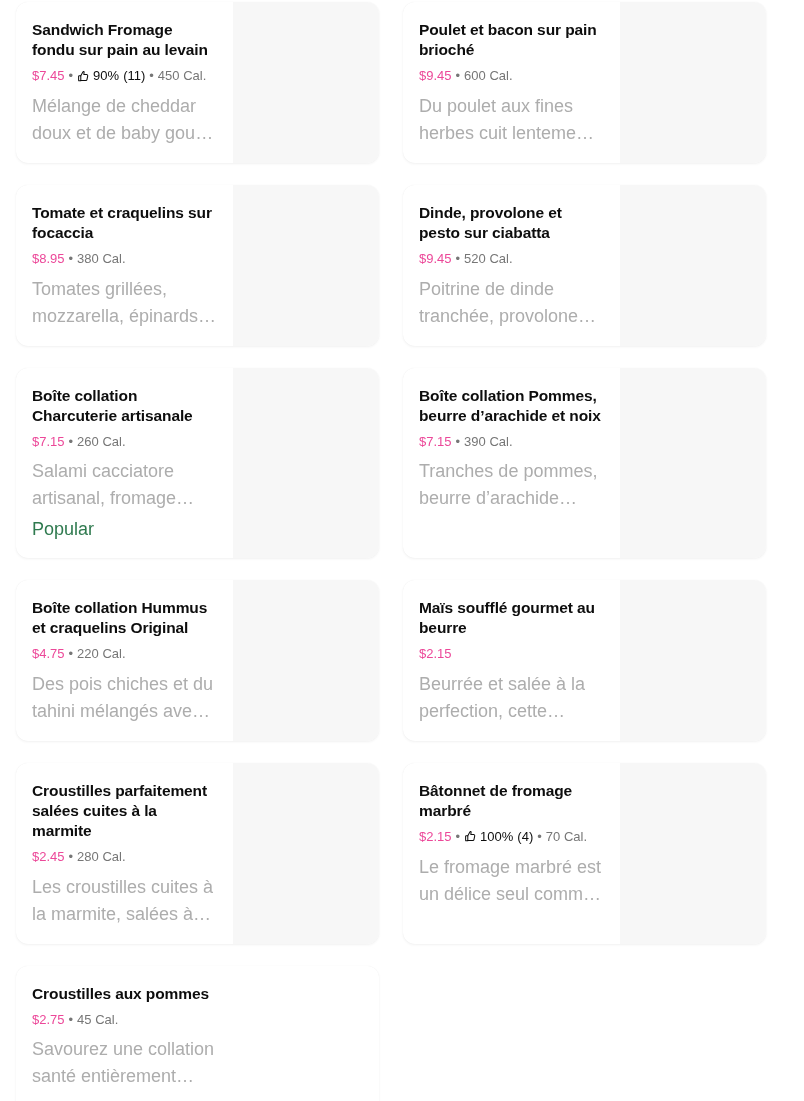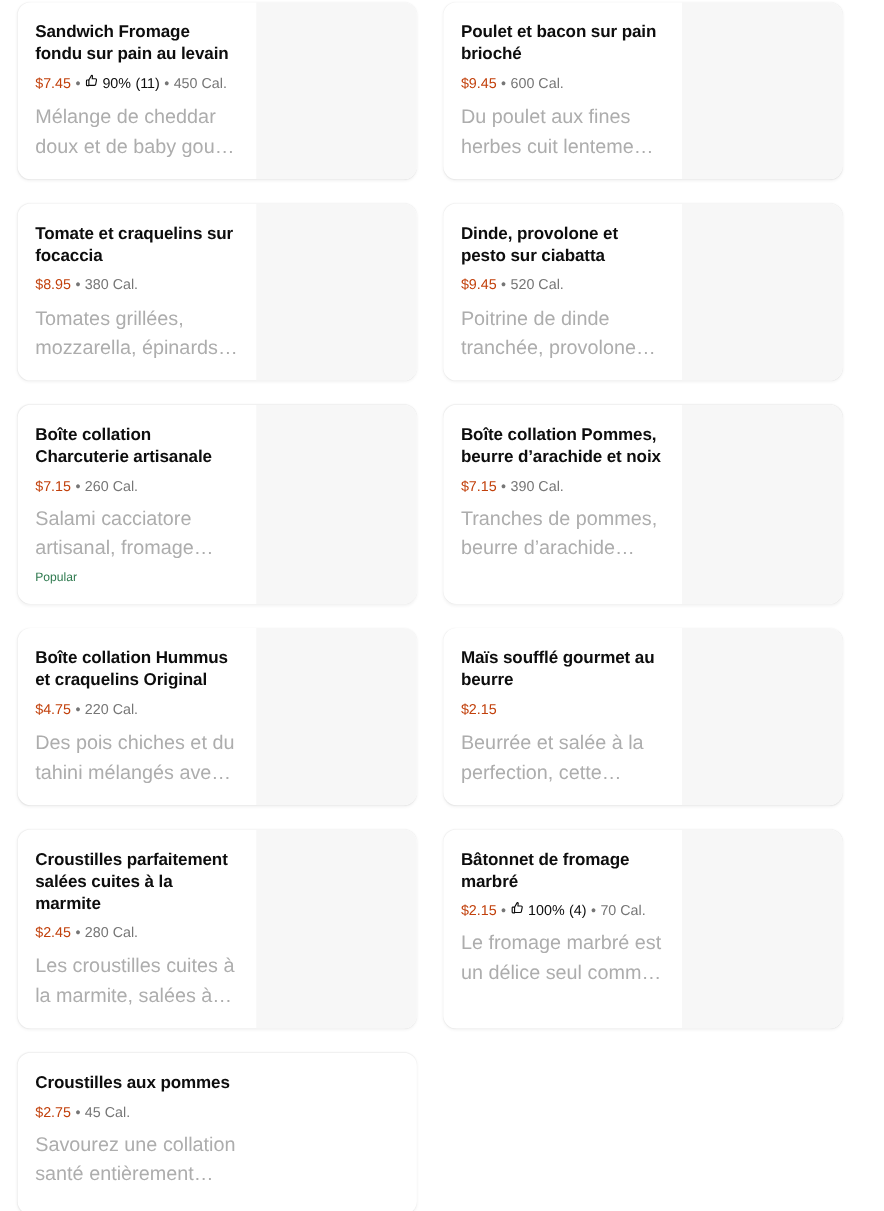--- a/index.html
+++ b/index.html
@@ -62,30 +62,31 @@
     font-size: 13px;
     line-height: 1.35;
     color: #767676;
     margin-bottom: 8px;
     display: flex;
     align-items: center;
     flex-wrap: wrap;
     white-space: nowrap;
   }
   .card-meta .price {
-    color: #c2410c;
+    color: #ec4899;
     font-weight: 400;
   }
   .card-meta .sep {
     margin: 0 4px;
     color: #767676;
   }
   .card-meta .rating {
     color: #0d0d0d;
     display: inline-flex;
+    align-items: center;
   }
   .thumb-icon {
     display: inline-block;
     width: 13px;
     height: 13px;
     margin-right: 3px;
     vertical-align: -2px;
   }
   .thumb-icon svg { display: block; width: 13px; height: 13px; }
 
@@ -95,21 +96,21 @@
     color: #adadad;
     max-width: 192px;
     overflow: hidden;
     display: -webkit-box;
     -webkit-line-clamp: 2;
     -webkit-box-orient: vertical;
   }
 
   .card-badge {
     margin-top: 6px;
-    font-size: 11px;
+    font-size: 18px;
     font-weight: 400;
     color: #2f7a4f;
     line-height: 1.3;
   }
 
   .card-image {
     flex: 0 0 146px;
     width: 146px;
     align-self: stretch;
     background: #f7f7f7;

